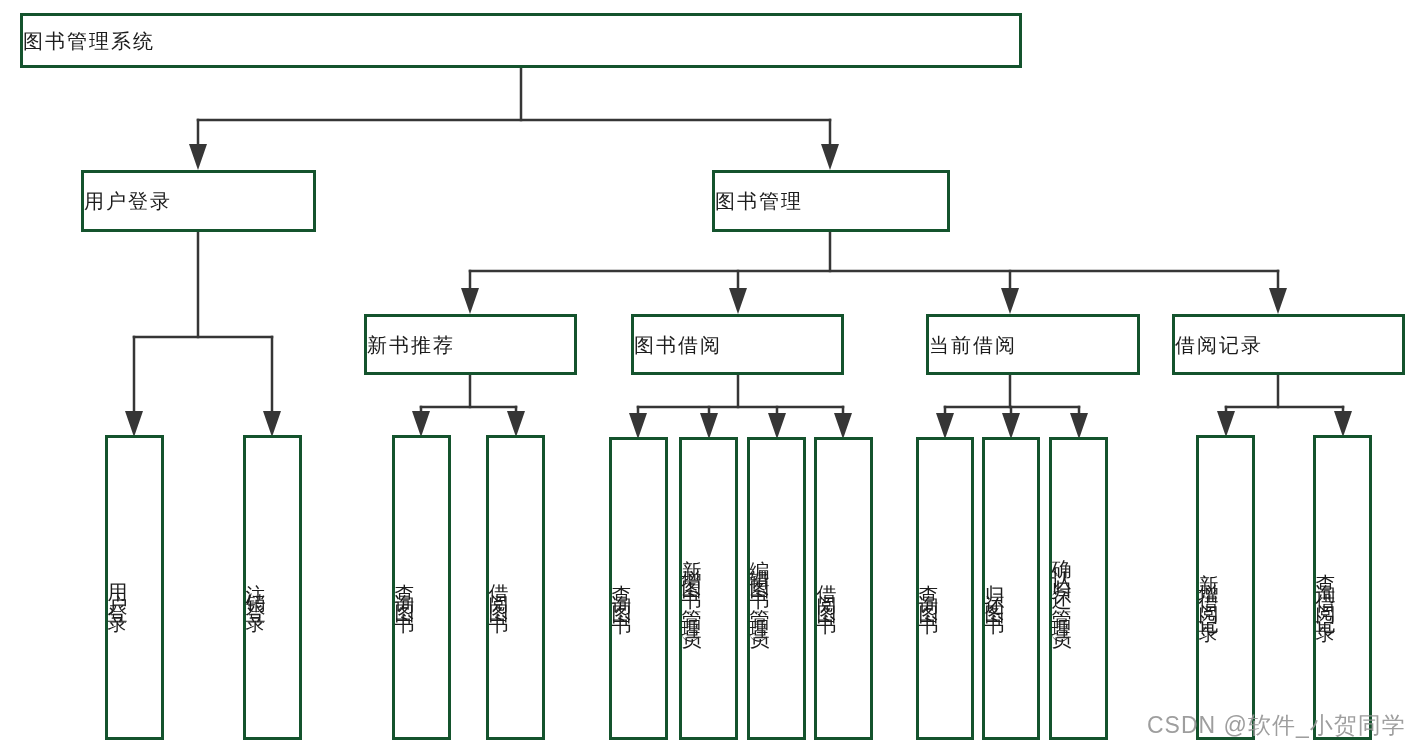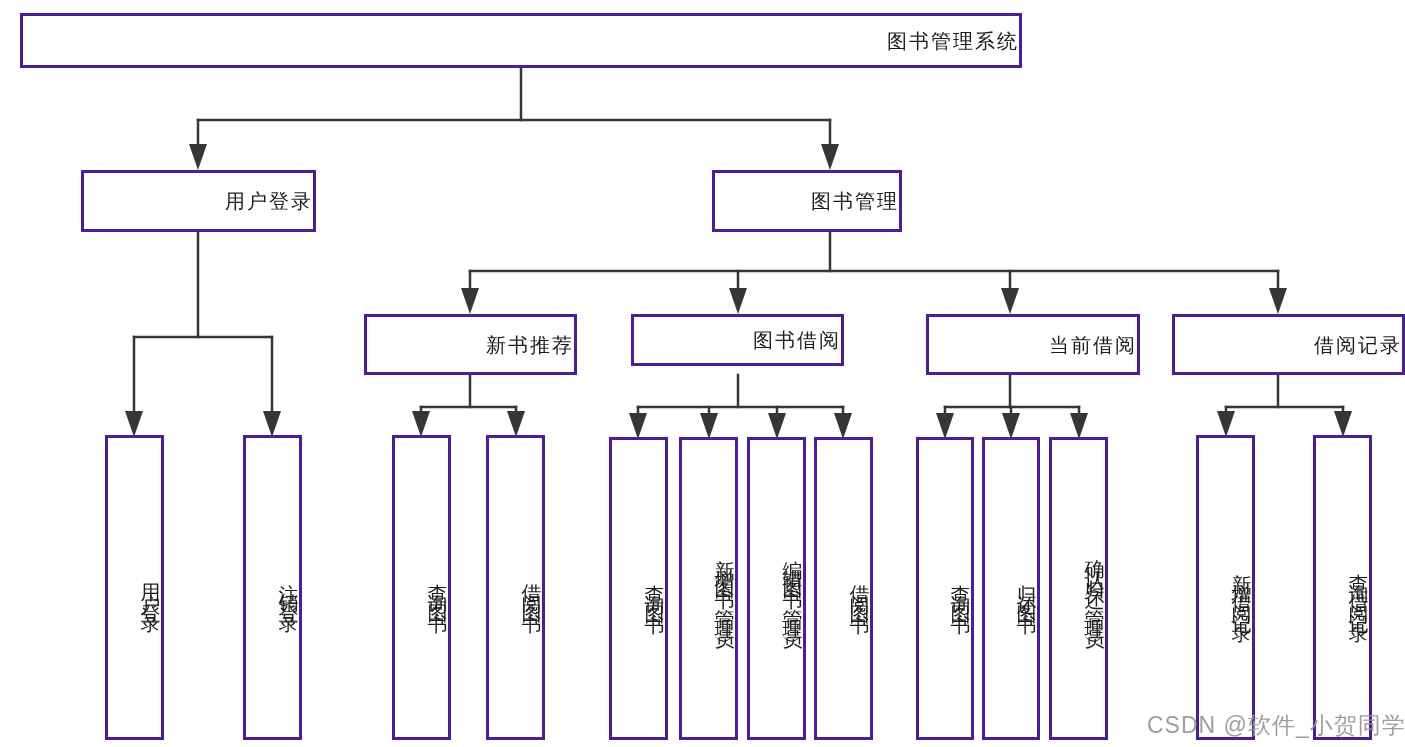--- a/index.html
+++ b/index.html
@@ -8,24 +8,24 @@
     width:1405px;height:747px;
     background:#ffffff;
     overflow:hidden;
     font-family:"Liberation Sans","DejaVu Sans",sans-serif;
   }
   #connectors{position:absolute;left:0;top:0;z-index:1;}
   .node{
     position:absolute;
     box-sizing:border-box;
     background:#ffffff;
-    border:3px solid #4c1d95;
+    border:3px solid #14532d;
     display:flex;
     align-items:center;
-    justify-content:flex-end;
+    justify-content:flex-start;
     color:#1c1c1c;
     z-index:2;
   }
   .node > span{
     font-size:20px;
     letter-spacing:2px;
     white-space:nowrap;
     line-height:1.2;
   }
   .node.v > span{
@@ -104,27 +104,27 @@
       <polygon points="1334,411 1352,411 1343,437" fill="#363636"></polygon>
     </svg>
 
   <div id="watermark">CSDN @软件_小贺同学</div>
 <div class="node" style="left: 20px; top: 13px; width: 1002px; height: 55px;">
       <span>图书管理系统</span>
     </div>
     <div class="node" style="left: 81px; top: 170px; width: 235px; height: 62px;">
       <span>用户登录</span>
     </div>
-    <div class="node" style="left: 712px; top: 170px; width: 190px; height: 62px;">
+    <div class="node" style="left: 712px; top: 170px; width: 238px; height: 62px;">
       <span>图书管理</span>
     </div>
-    <div class="node" style="left: 364px; top: 314px; width: 213px; height: 61px; padding-left: 36px;">
+    <div class="node" style="left: 364px; top: 314px; width: 213px; height: 61px;">
       <span>新书推荐</span>
     </div>
-    <div class="node" style="left: 631px; top: 314px; width: 213px; height: 52px;">
+    <div class="node" style="left: 631px; top: 314px; width: 213px; height: 61px;">
       <span>图书借阅</span>
     </div>
     <div class="node" style="left: 903px; top: 314px; width: 214px; height: 61px; margin-left: 23px;">
       <span>当前借阅</span>
     </div>
     <div class="node" style="left: 1172px; top: 314px; width: 233px; height: 61px;">
       <span>借阅记录</span>
     </div>
     <div class="node v" style="left: 105px; top: 435px; width: 59px; height: 305px;">
       <span>用户登录</span>

